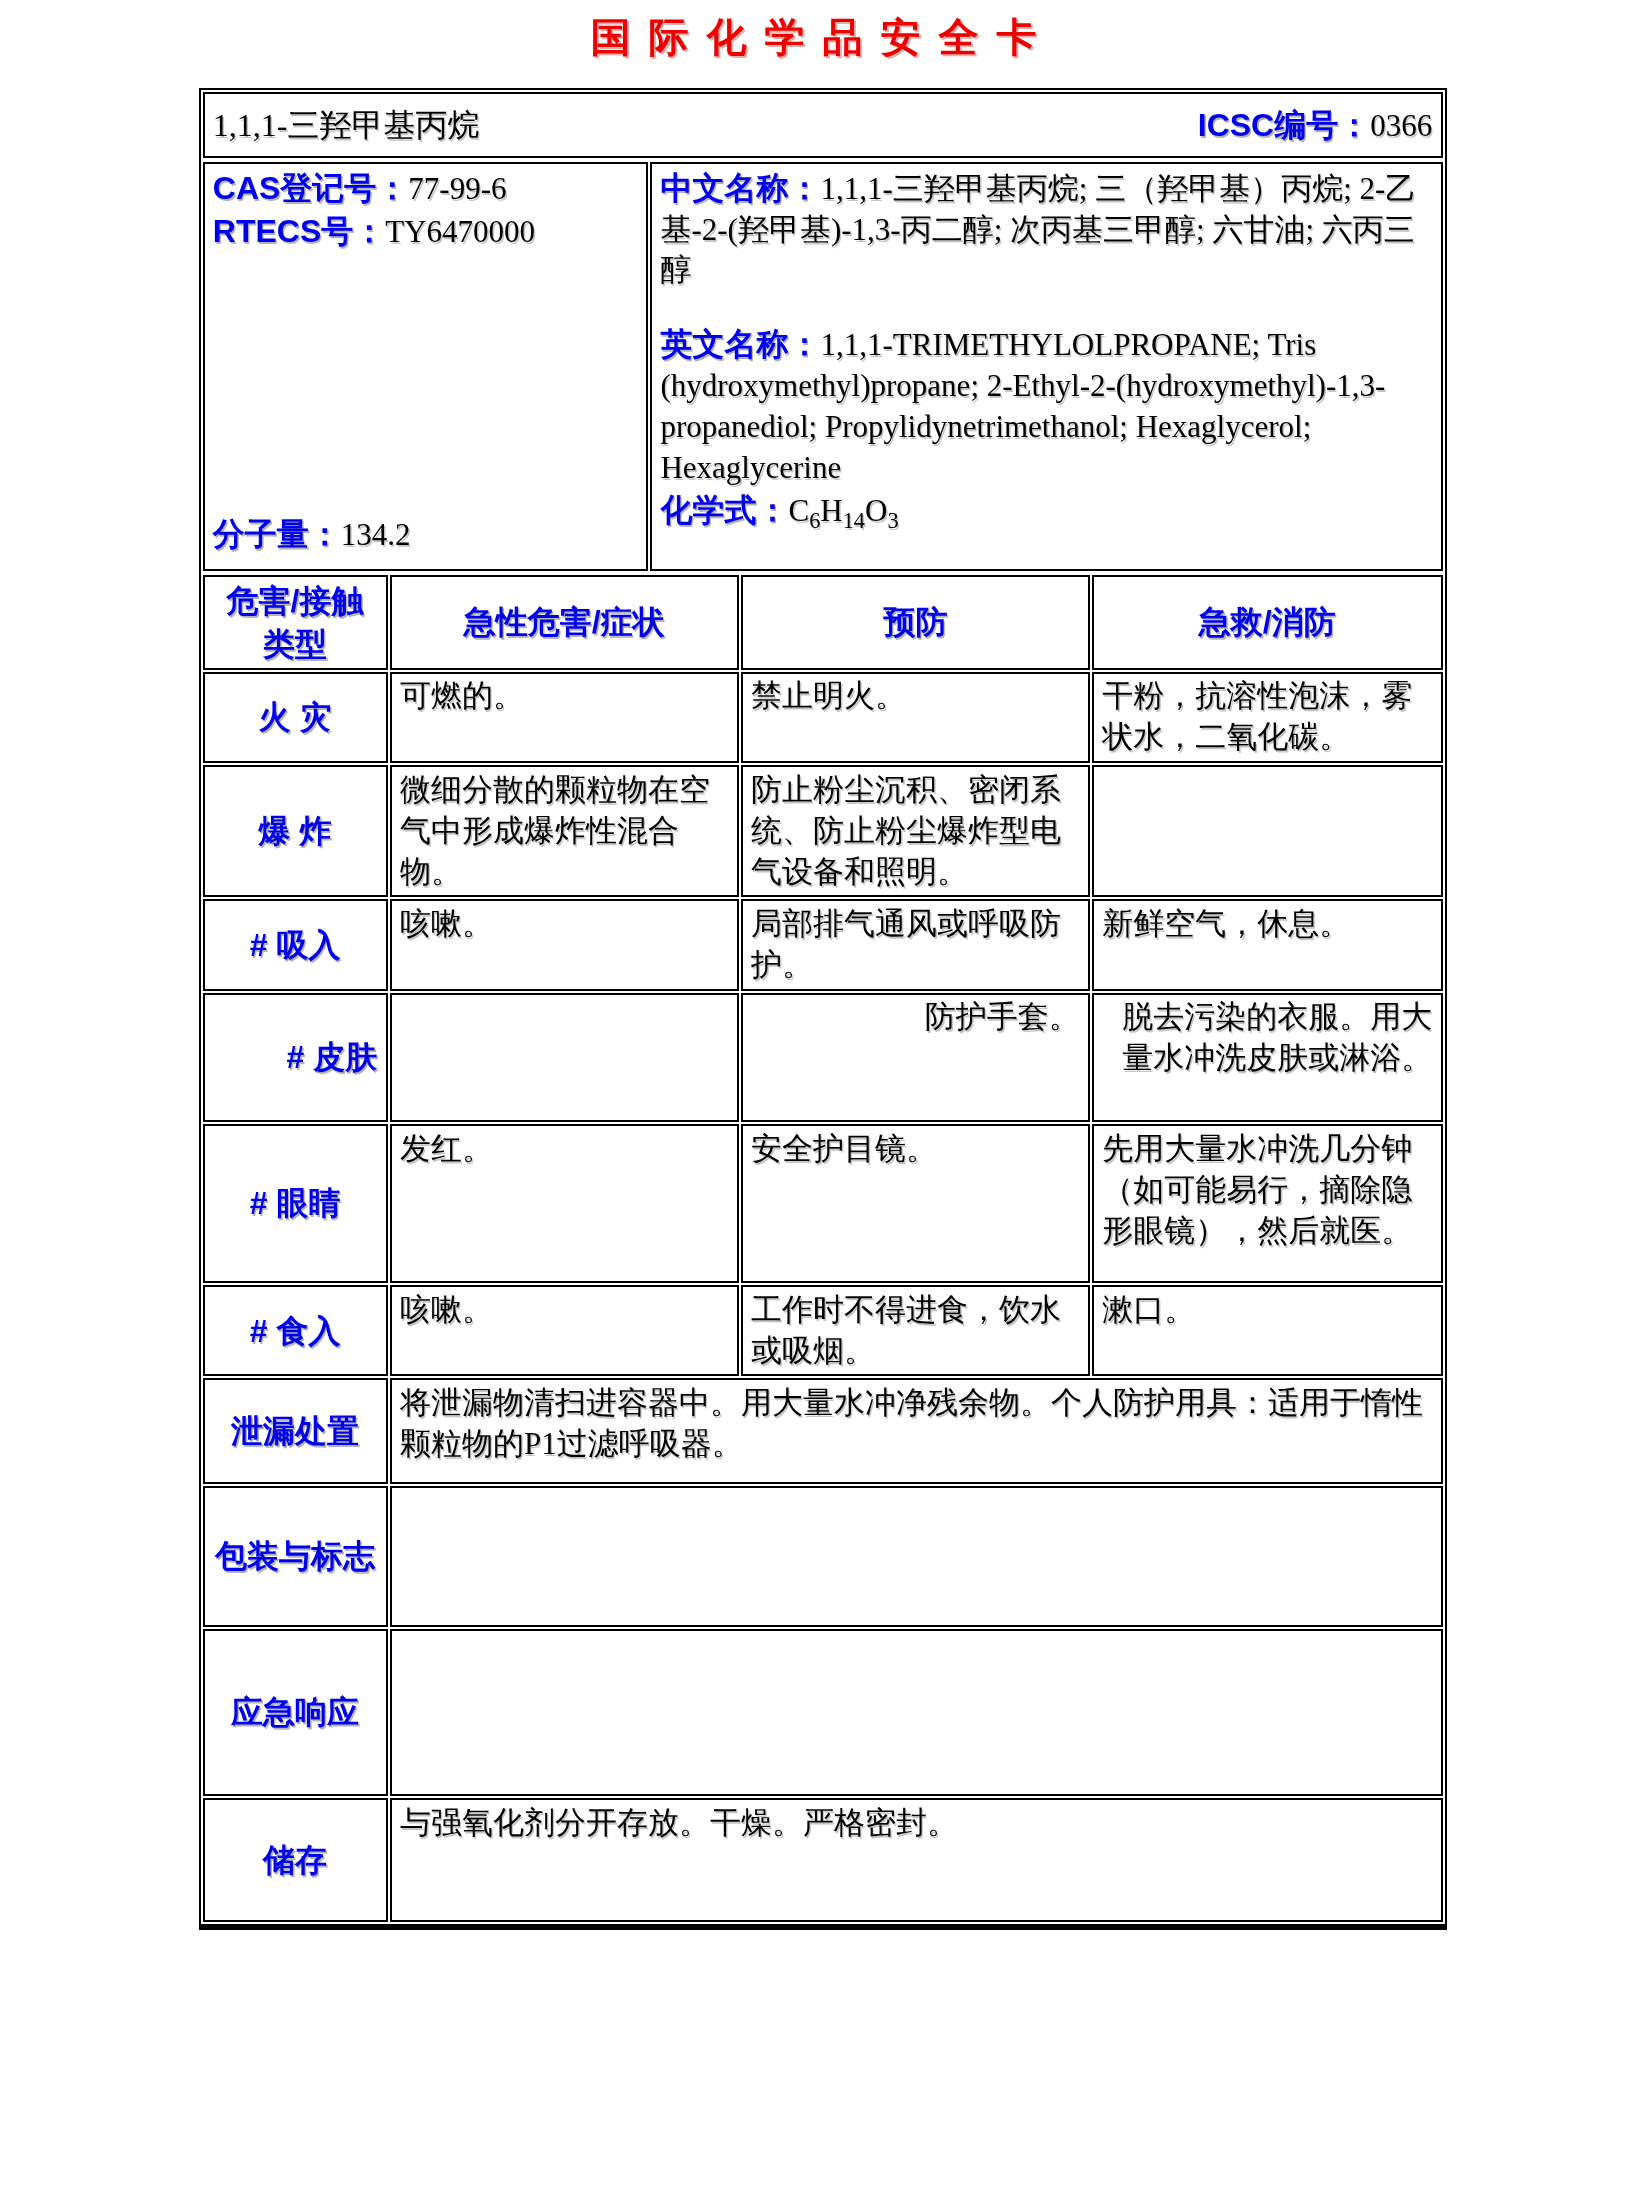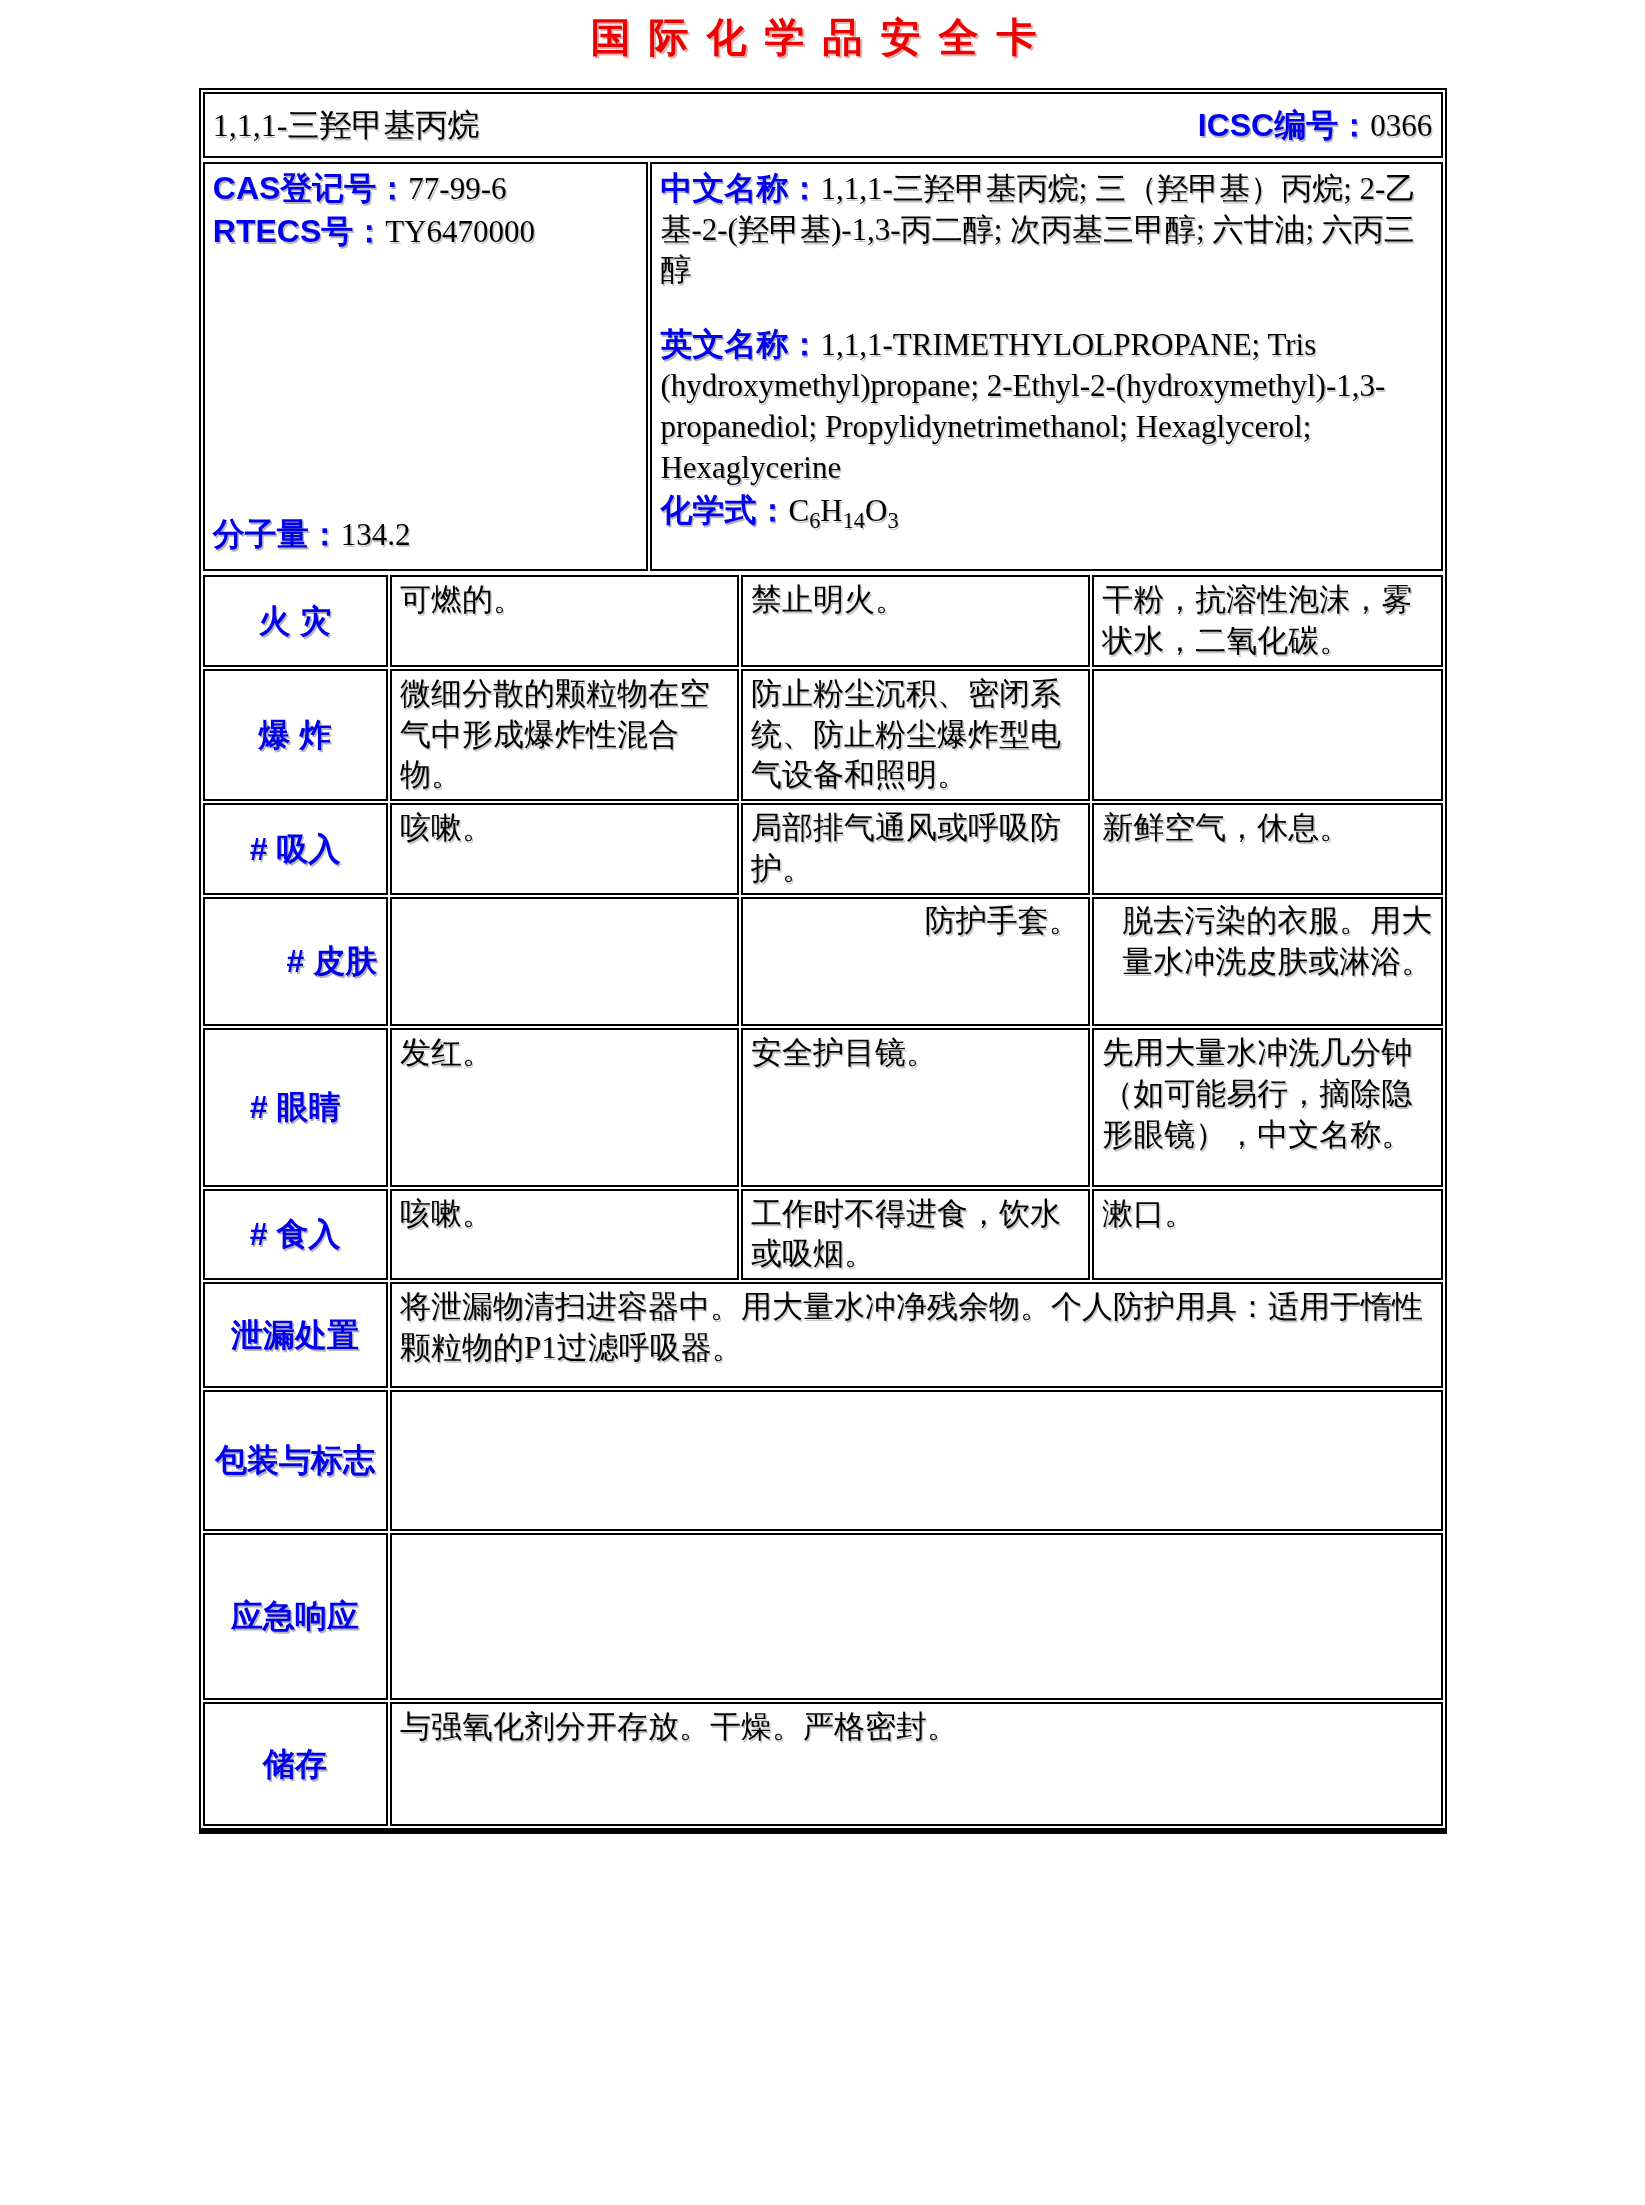--- a/index.html
+++ b/index.html
@@ -146,20 +146,27 @@
 
   <table class="sec">
     <colgroup>
       <col style="width:15%">
         <col style="width:28.3%">
         <col style="width:28.3%">
         <col style="width:28.4%">
     </colgroup>
 
     <tbody>
+        <tr class="h-head">
+      <td class="lblcell blue">危害/接触
+类型</td>
+      <td class="lblcell blue">急性危害/症状</td>
+      <td class="lblcell blue">预防</td>
+      <td class="lblcell blue">急救/消防</td>
+    </tr>
 
     <tr class="r-fire">
       <td class="lblcell blue">火 灾</td>
       <td class="blk">可燃的。</td>
       <td class="blk">禁止明火。</td>
       <td class="blk">干粉，抗溶性泡沫，雾状水，二氧化碳。</td>
     </tr>
 
     <tr class="r-expl">
       <td class="lblcell blue">爆 炸</td>
@@ -180,21 +187,21 @@
       <td class="lblcell blue"># 皮肤</td>
       <td class="blk"></td>
       <td class="blk">防护手套。</td>
       <td class="blk">脱去污染的衣服。用大量水冲洗皮肤或淋浴。</td>
     </tr>
 
     <tr class="r-eyes">
       <td class="lblcell blue"># 眼睛</td>
       <td class="blk">发红。</td>
       <td class="blk">安全护目镜。</td>
-      <td class="blk">先用大量水冲洗几分钟（如可能易行，摘除隐形眼镜），中文名称。</td>
+      <td class="blk">先用大量水冲洗几分钟（如可能易行，摘除隐形眼镜），然后就医。</td>
     </tr>
 
     <tr class="r-ing">
       <td class="lblcell blue"># 食入</td>
       <td class="blk">咳嗽。</td>
       <td class="blk">工作时不得进食，饮水或吸烟。</td>
       <td class="blk">漱口。</td>
     </tr>
 
     <tr class="s-spill">

